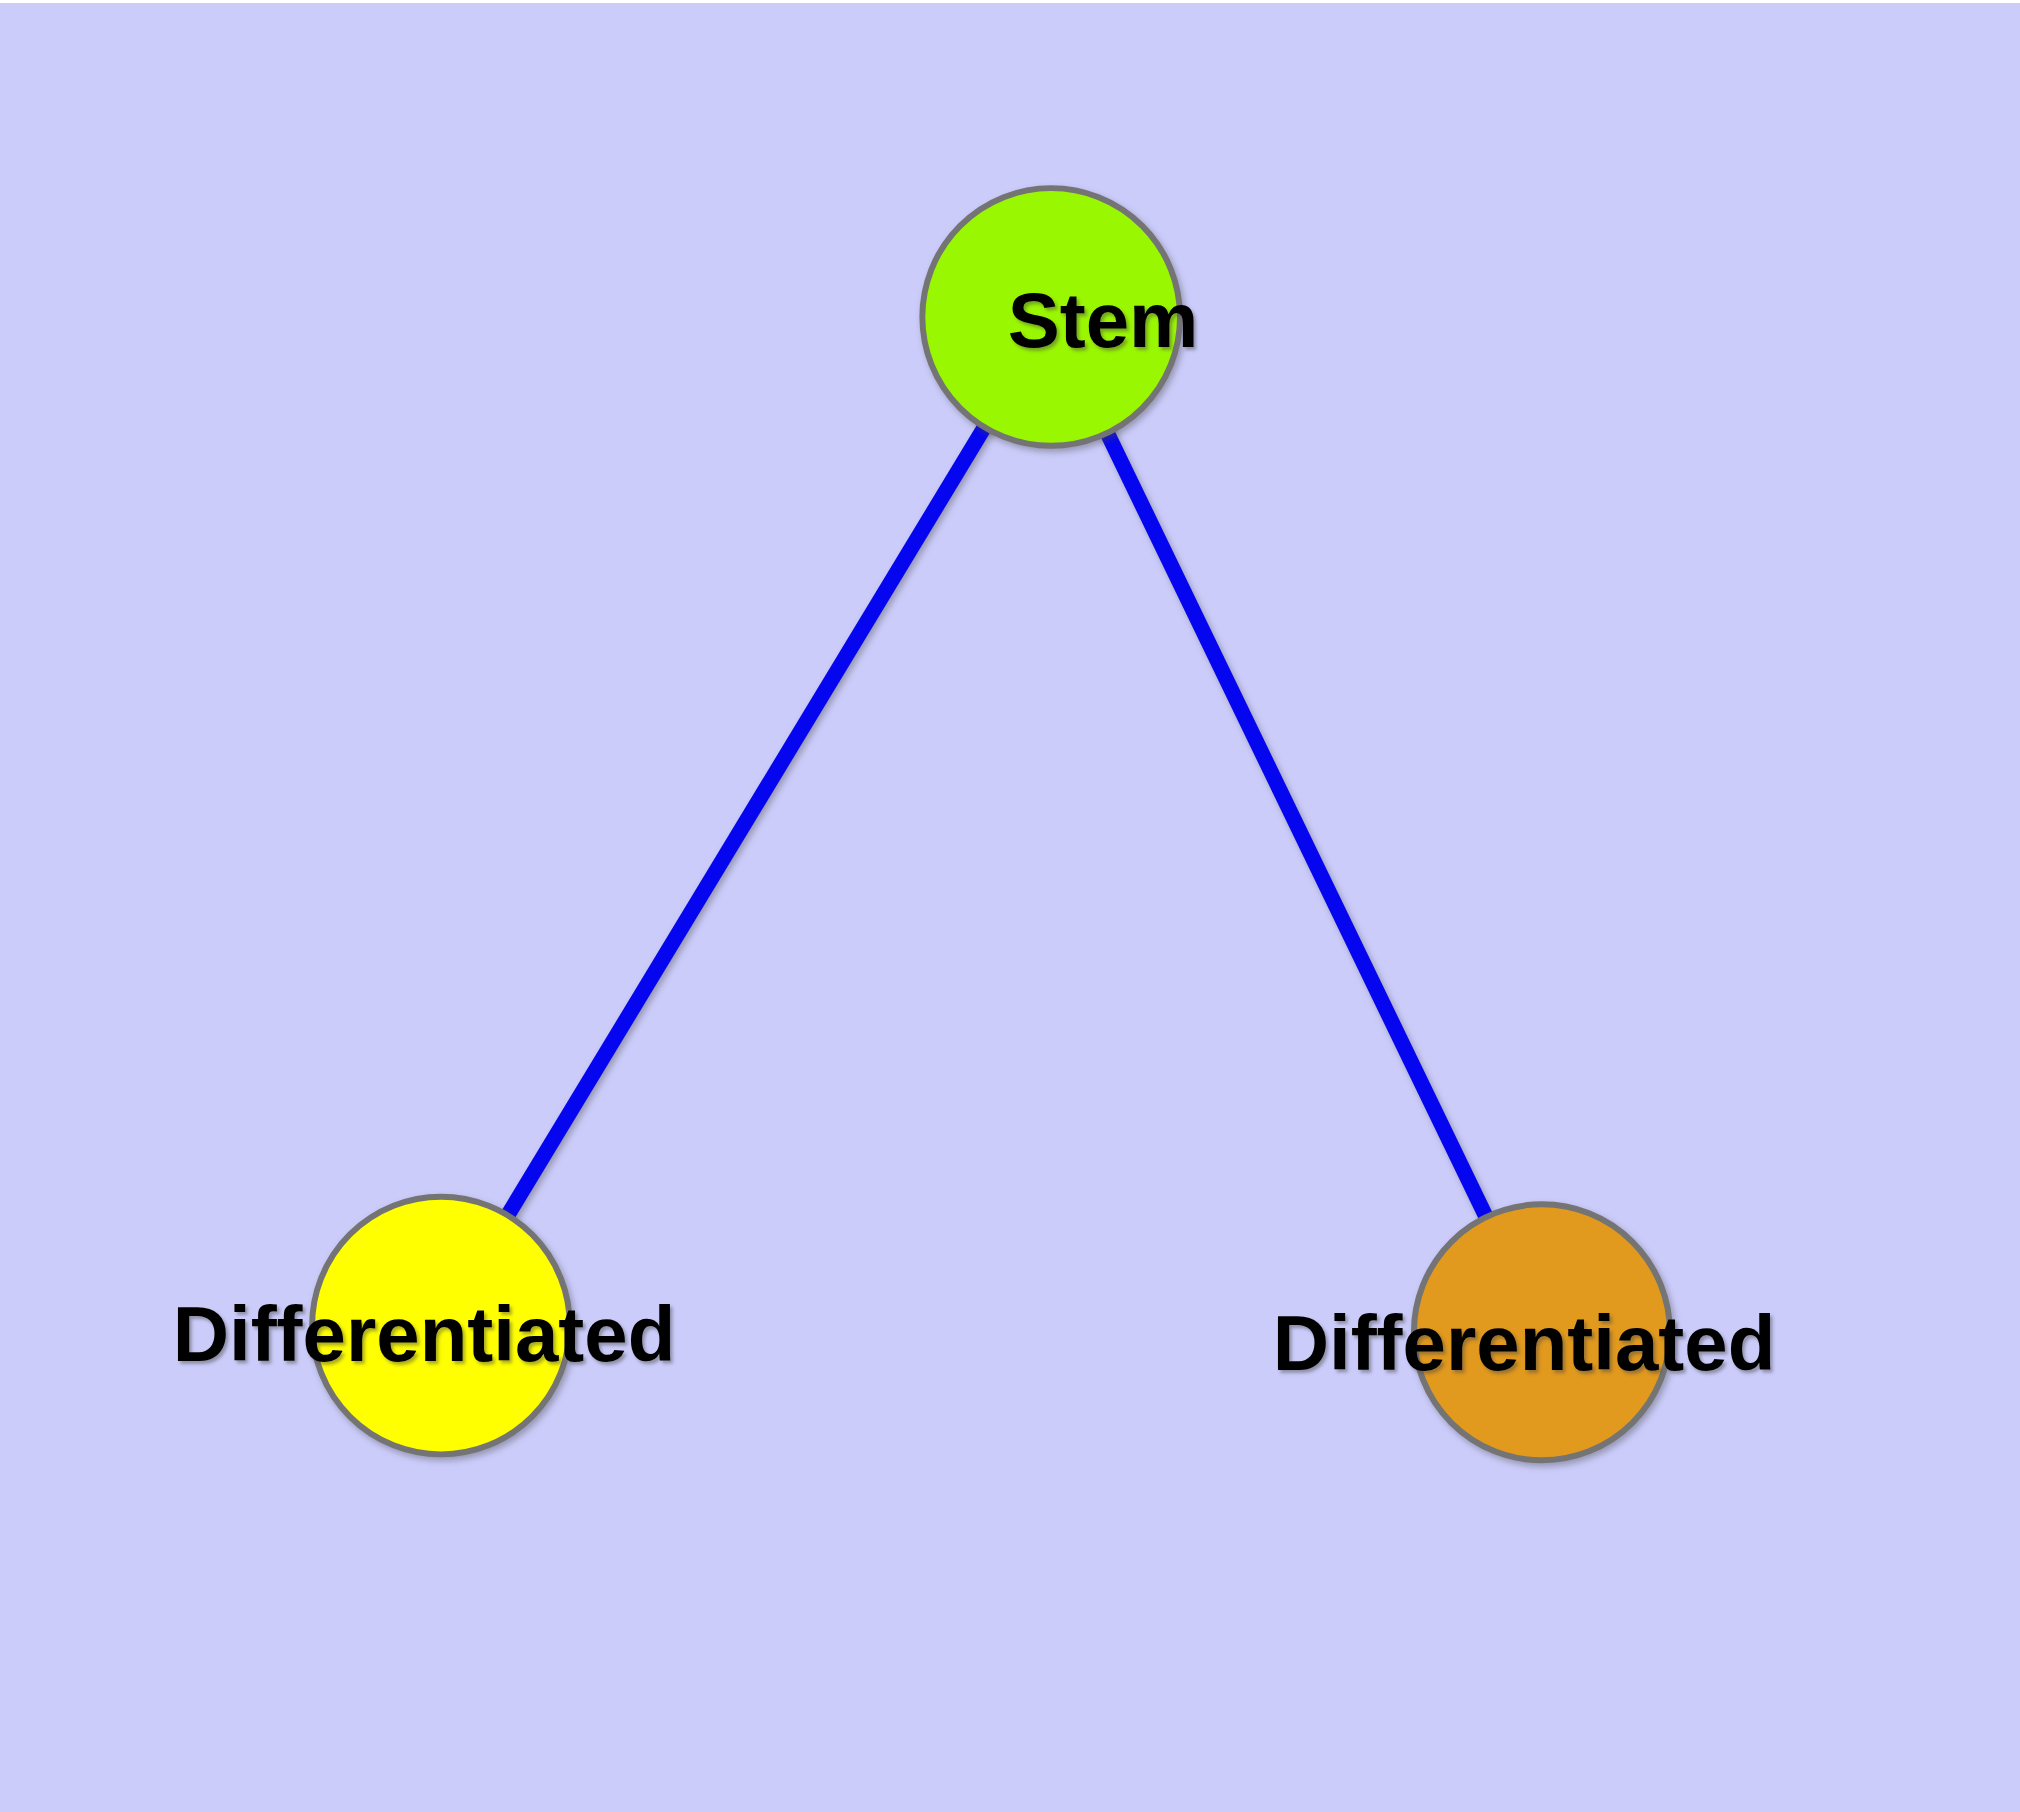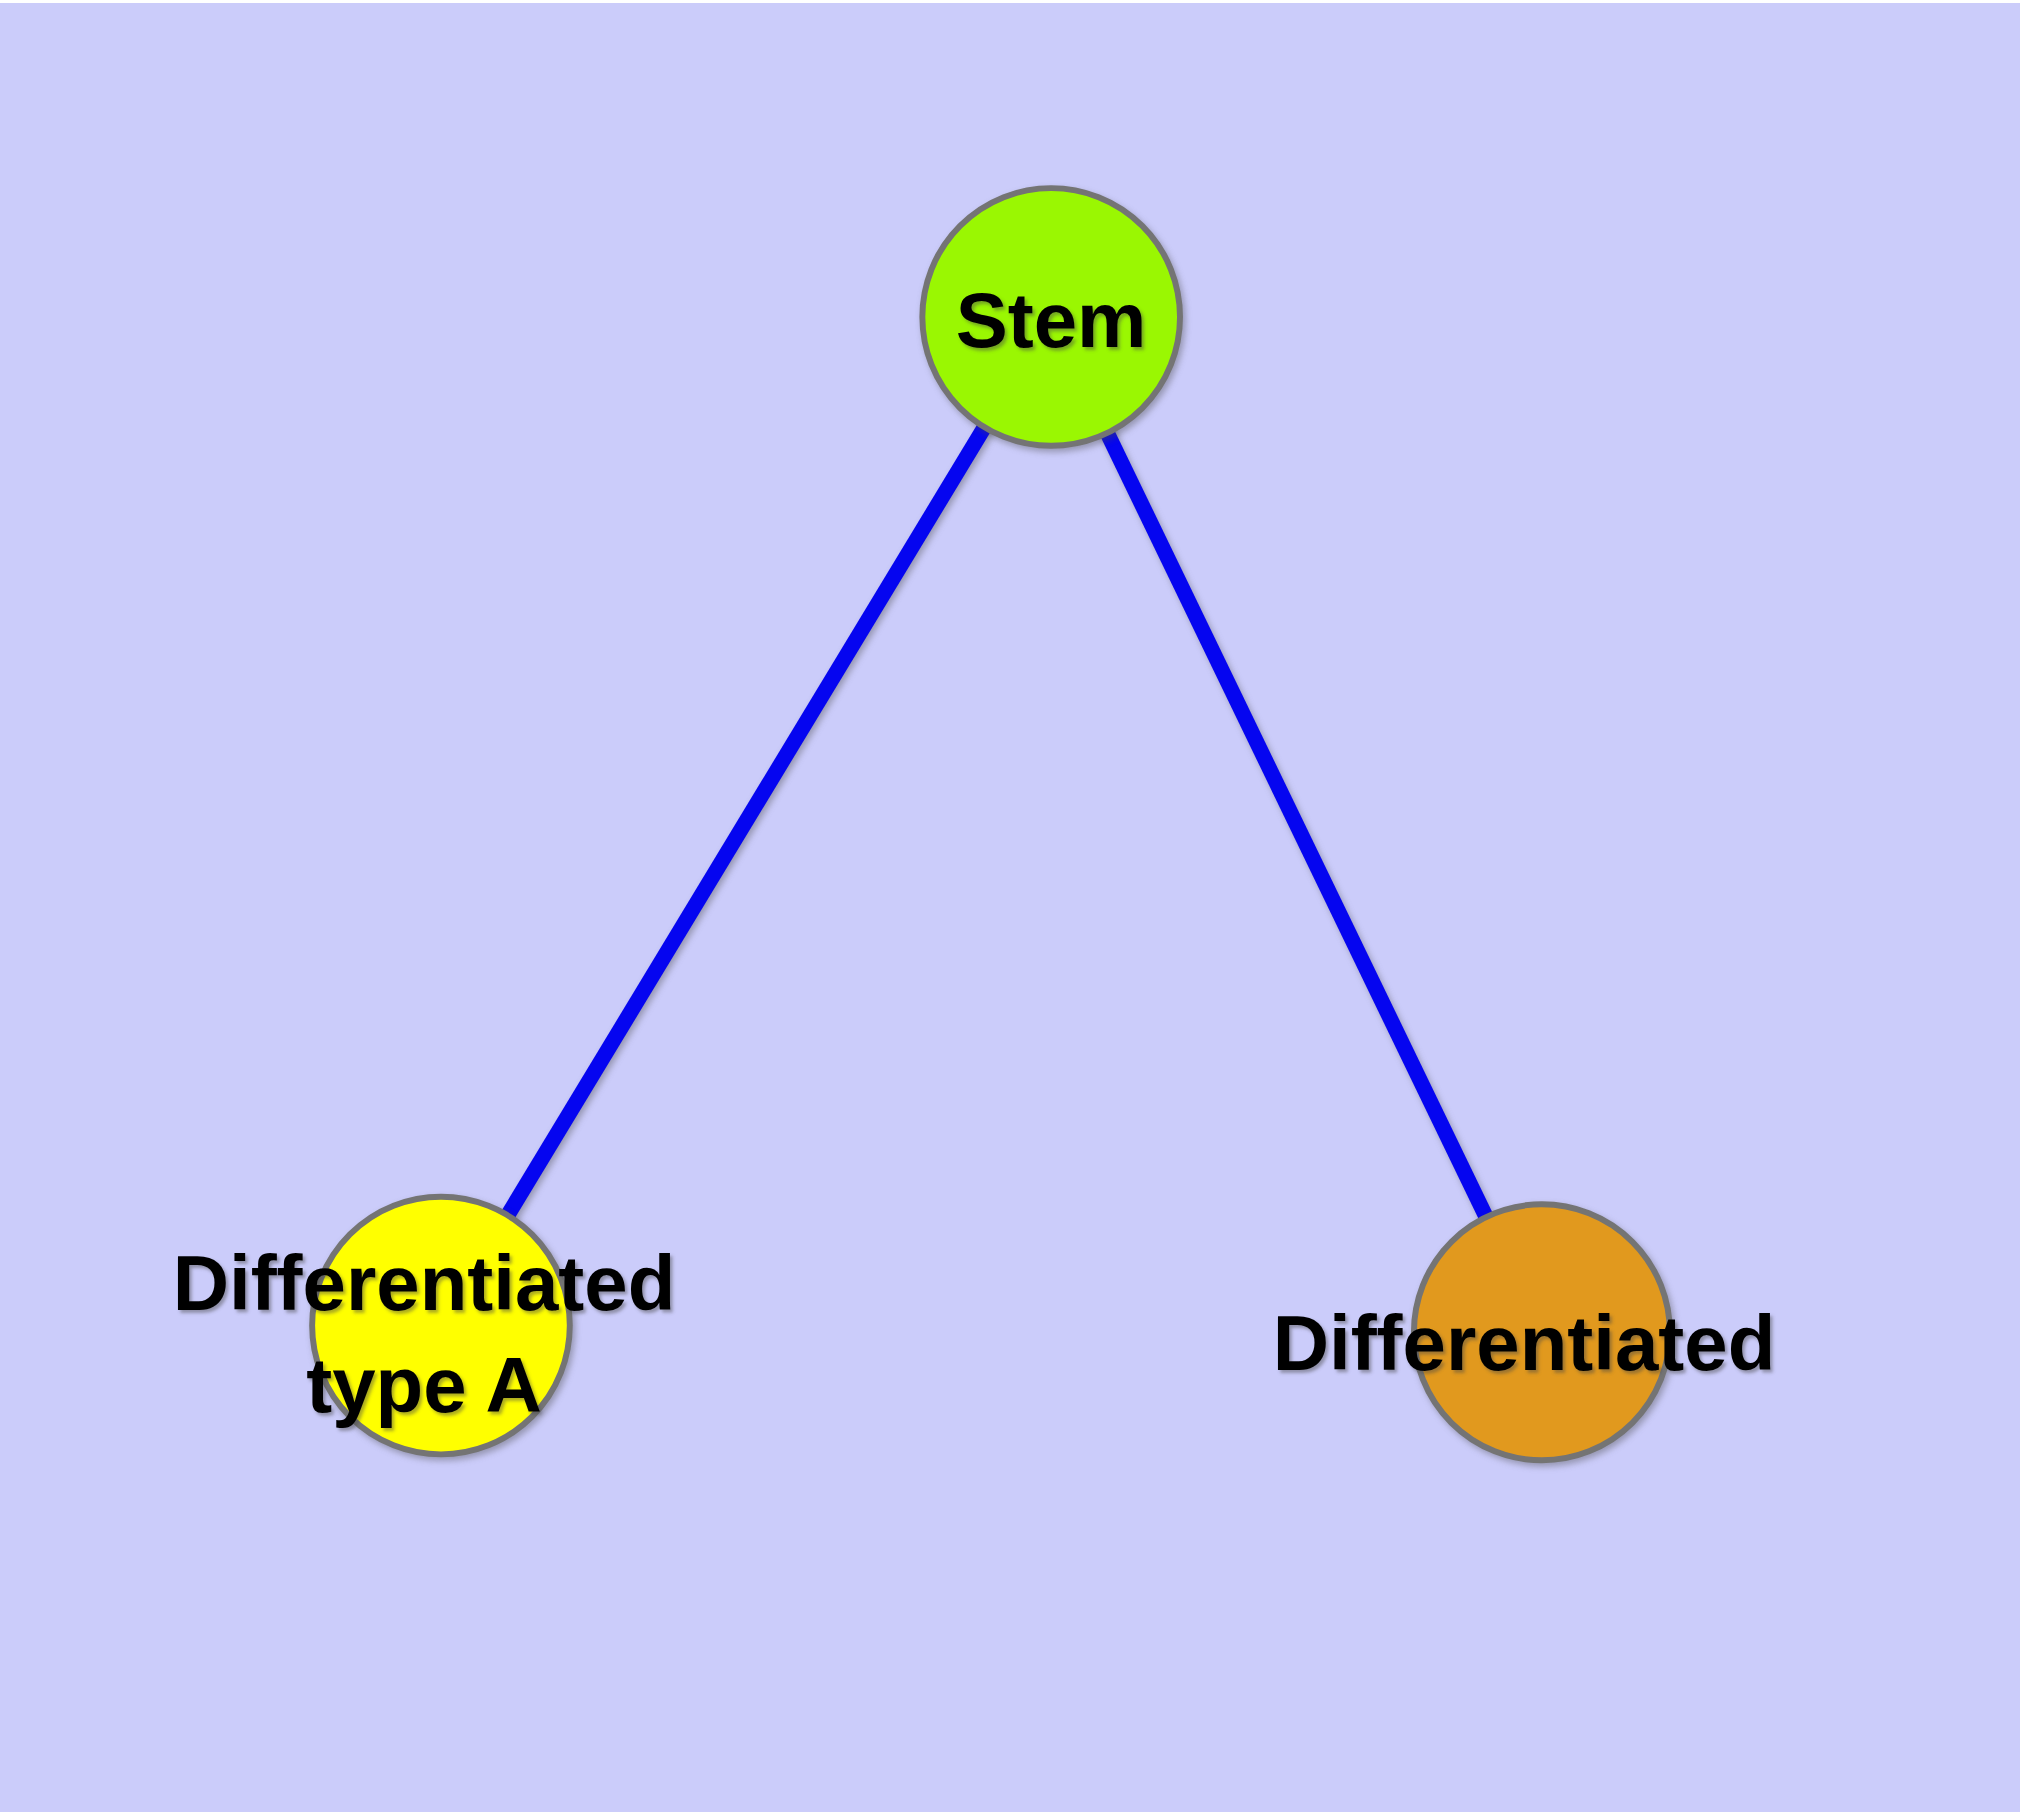--- a/index.html
+++ b/index.html
@@ -53,26 +53,25 @@
   <div class="top-border"></div>
 
   <svg class="graph" viewBox="0 0 2384 2138" xmlns="http://www.w3.org/2000/svg">
     <line x1="1240" y1="374" x2="520" y2="1564" stroke="#0505F0" stroke-width="18"></line>
     <line x1="1240" y1="374" x2="1819" y2="1572" stroke="#0505F0" stroke-width="18"></line>
     <circle cx="1240" cy="374" r="152" fill="#9AF702" stroke="#747474" stroke-width="7"></circle>
     <circle cx="520" cy="1564" r="152" fill="#FFFF00" stroke="#747474" stroke-width="7"></circle>
     <circle cx="1819" cy="1572" r="151" fill="#E1991E" stroke="#747474" stroke-width="7"></circle>
   </svg>
 
-  <div class="node-label" style="left: 1051px; top: 320px; text-align: center;">
+  <div class="node-label" style="left: 1103px; top: 320px; text-align: center;">
     <div>Stem</div>
   </div>
 
   <div class="node-label" style="left: 424px; top: 1334px;">
     <div>Differentiated</div>
-    <div>type A</div>
   </div>
 
   <div class="node-label" style="left: 1524px; top: 1343px;">
     <div>Differentiated</div>
   </div>
 </div>
 
 
 </body></html>

